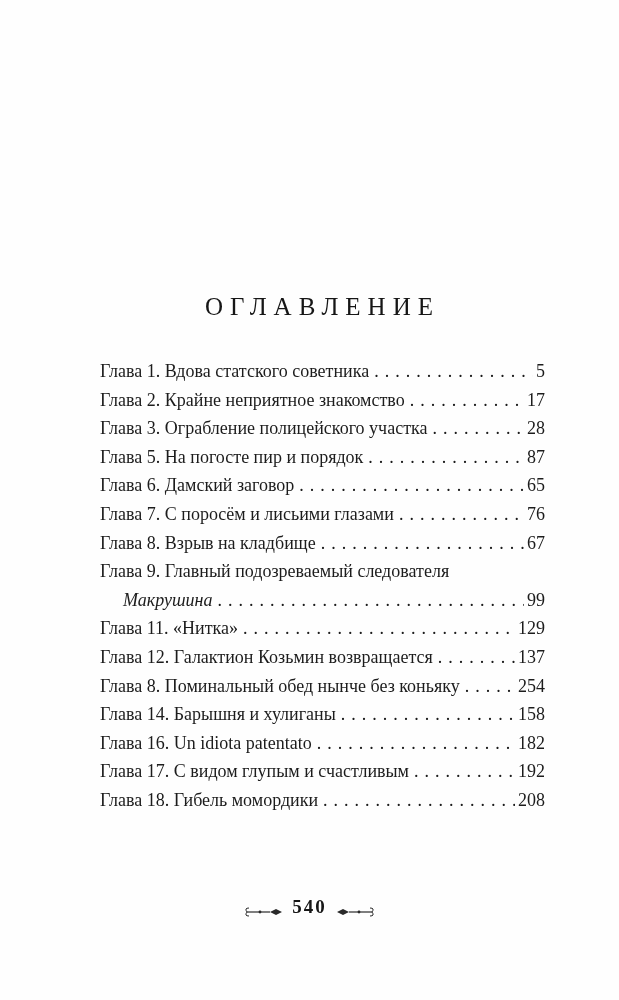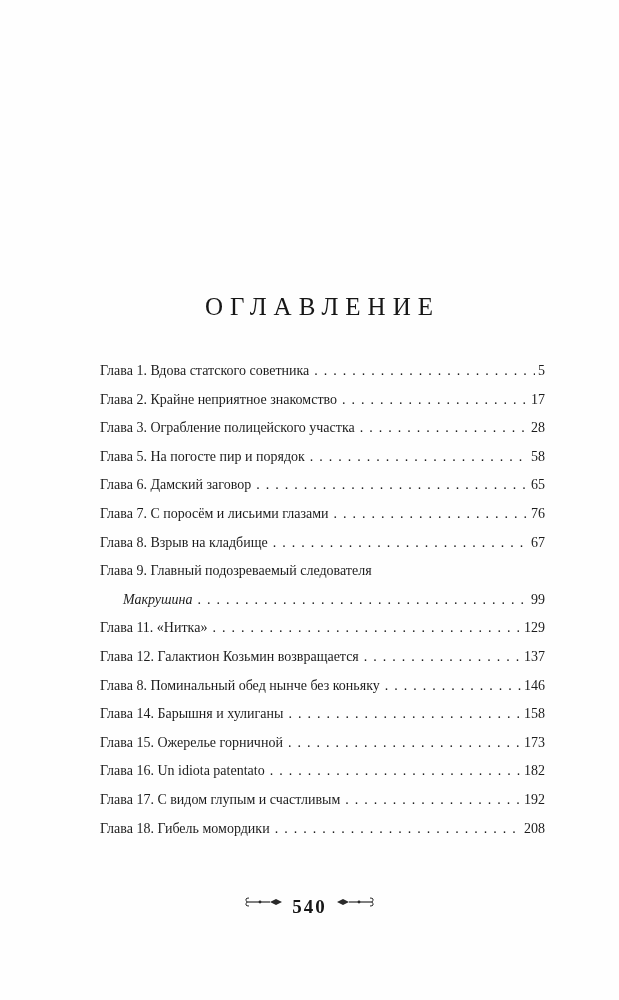--- a/index.html
+++ b/index.html
@@ -25,21 +25,21 @@
   }
   .toc-title {
     text-align: center;
     font-size: 25px;
     font-weight: 400;
     letter-spacing: 7px;
     color: #161616;
     margin: 0 0 36px 0;
   }
   .toc-list {
-    font-size: 14px;
+    font-size: 18px;
     margin-top: 22px;
   }
   .toc-row {
     display: flex;
     align-items: baseline;
     height: 28.6px;
     line-height: 28.6px;
     white-space: nowrap;
   }
   .toc-label {
@@ -65,21 +65,21 @@
   .toc-page {
     flex: 0 0 auto;
   }
   .footer {
     position: absolute;
     left: 0;
     right: 0;
     top: 896px;
     display: flex;
     justify-content: center;
-    align-items: flex-start;
+    align-items: flex-end;
     gap: 9px;
   }
   .footer-number {
     font-size: 19px;
     font-weight: 700;
     letter-spacing: 2px;
     color: #161616;
   }
   .orn {
     display: block;
@@ -113,21 +113,21 @@
       <div class="toc-row">
         <span class="toc-label">Глава 3. Ограбление полицейского участка</span>
         <span class="toc-dots"></span>
         <span class="toc-page">28</span>
       </div>
 
 
       <div class="toc-row">
         <span class="toc-label">Глава 5. На погосте пир и порядок</span>
         <span class="toc-dots"></span>
-        <span class="toc-page">58</span>
+        <span class="toc-page">87</span>
       </div>
 
       <div class="toc-row">
         <span class="toc-label">Глава 6. Дамский заговор</span>
         <span class="toc-dots"></span>
         <span class="toc-page">65</span>
       </div>
 
       <div class="toc-row">
         <span class="toc-label">Глава 7. С поросём и лисьими глазами</span>
@@ -162,34 +162,29 @@
 
       <div class="toc-row">
         <span class="toc-label">Глава 12. Галактион Козьмин возвращается</span>
         <span class="toc-dots"></span>
         <span class="toc-page">137</span>
       </div>
 
       <div class="toc-row">
         <span class="toc-label">Глава 8. Поминальный обед нынче без коньяку</span>
         <span class="toc-dots"></span>
-        <span class="toc-page">146</span>
+        <span class="toc-page">254</span>
       </div>
 
       <div class="toc-row">
         <span class="toc-label">Глава 14. Барышня и хулиганы</span>
         <span class="toc-dots"></span>
         <span class="toc-page">158</span>
       </div>
 
-      <div class="toc-row">
-        <span class="toc-label">Глава 15. Ожерелье горничной</span>
-        <span class="toc-dots"></span>
-        <span class="toc-page">173</span>
-      </div>
 
       <div class="toc-row">
         <span class="toc-label">Глава 16. Un idiota patentato</span>
         <span class="toc-dots"></span>
         <span class="toc-page">182</span>
       </div>
 
       <div class="toc-row">
         <span class="toc-label">Глава 17. С видом глупым и счастливым</span>
         <span class="toc-dots"></span>

